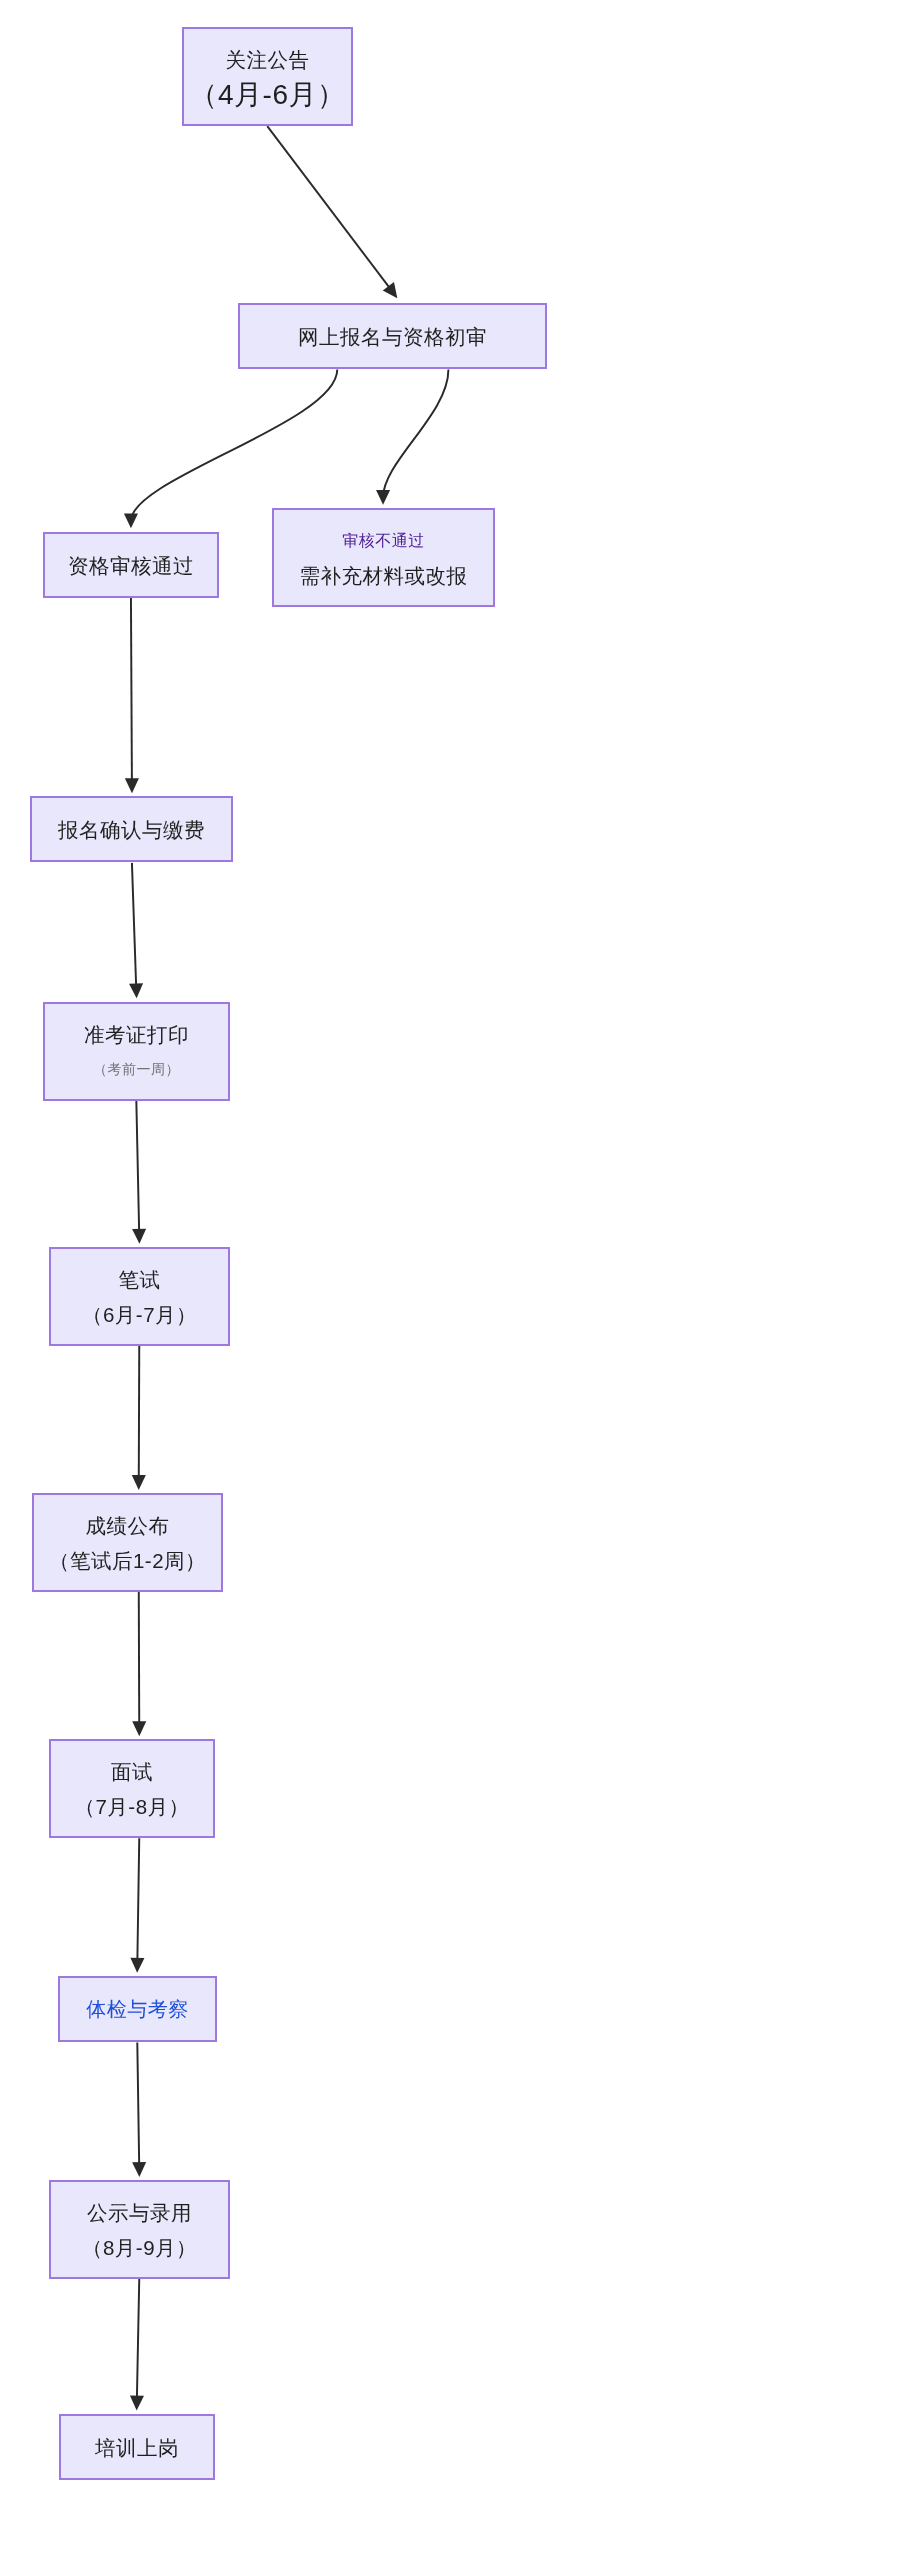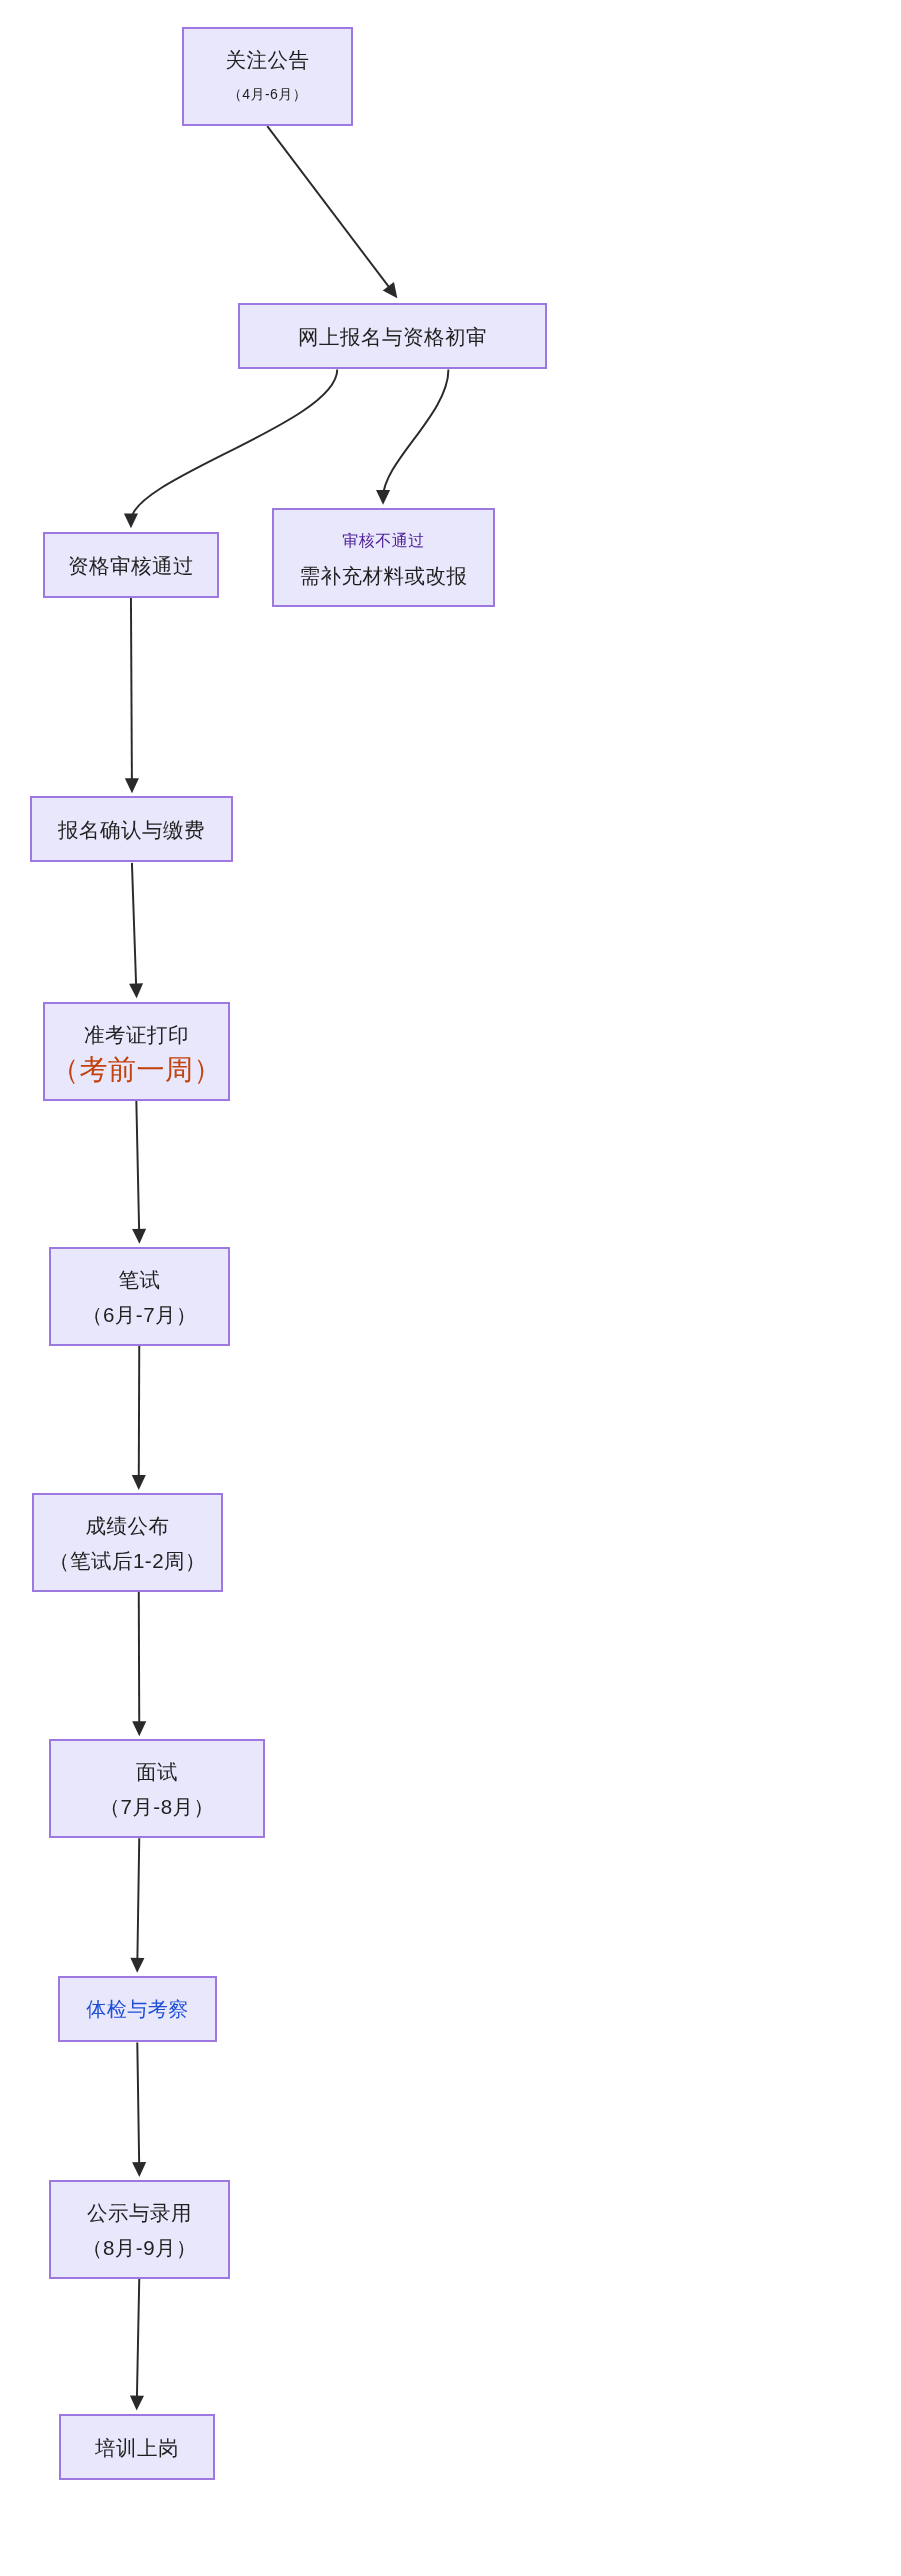--- a/index.html
+++ b/index.html
@@ -68,48 +68,48 @@
         <path d="M142.5,1377 L142,1517" stroke="#2a2a2a" stroke-width="2" fill="none" marker-end="url(#arrowhead)"></path>
         <path d="M142,1629 L142.5,1769" stroke="#2a2a2a" stroke-width="2" fill="none" marker-end="url(#arrowhead)"></path>
         <path d="M142.5,1881 L140.5,2011" stroke="#2a2a2a" stroke-width="2" fill="none" marker-end="url(#arrowhead)"></path>
         <path d="M140.5,2090 L142.5,2220" stroke="#2a2a2a" stroke-width="2" fill="none" marker-end="url(#arrowhead)"></path>
         <path d="M142.5,2332 L140,2459" stroke="#2a2a2a" stroke-width="2" fill="none" marker-end="url(#arrowhead)"></path>
       </g>
   </svg>
   <div id="node-layer">
       <div class="node-box" style="left: 182px; top: 27px; width: 171px; height: 99px; background: rgb(233, 231, 251); border-color: rgb(156, 120, 224);">
         <span class="node-line" style="color: rgb(31, 31, 31); font-size: 20.5px;">关注公告</span>
-        <span class="node-line" style="color: rgb(31, 31, 31); font-size: 14px;">（4月-6月）</span>
+        <span class="node-line" style="color: rgb(31, 31, 31); font-size: 28px;">（4月-6月）</span>
       </div>
       <div class="node-box" style="left: 238px; top: 303px; width: 309px; height: 66px; background: rgb(233, 231, 251); border-color: rgb(156, 120, 224);">
         <span class="node-line" style="color: rgb(31, 31, 31); font-size: 20.5px;">网上报名与资格初审</span>
       </div>
       <div class="node-box" style="left: 43px; top: 532px; width: 176px; height: 66px; background: rgb(233, 231, 251); border-color: rgb(156, 120, 224);">
         <span class="node-line" style="color: rgb(31, 31, 31); font-size: 20.5px;">资格审核通过</span>
       </div>
       <div class="node-box" style="left: 272px; top: 508px; width: 223px; height: 99px; background: rgb(233, 231, 251); border-color: rgb(156, 120, 224);">
         <span class="node-line" style="color: #4c1d95; font-size: 16px;">审核不通过</span>
         <span class="node-line" style="color: rgb(31, 31, 31); font-size: 20.5px;">需补充材料或改报</span>
       </div>
       <div class="node-box" style="left: 30px; top: 796px; width: 203px; height: 66px; background: rgb(233, 231, 251); border-color: rgb(156, 120, 224);">
         <span class="node-line" style="color: rgb(31, 31, 31); font-size: 20.5px;">报名确认与缴费</span>
       </div>
       <div class="node-box" style="left: 43px; top: 1002px; width: 187px; height: 99px; background: rgb(233, 231, 251); border-color: rgb(156, 120, 224);">
         <span class="node-line" style="color: rgb(31, 31, 31); font-size: 20.5px;">准考证打印</span>
-        <span class="node-line" style="color: #c2410c; font-size: 28px;">（考前一周）</span>
+        <span class="node-line" style="color: #737373; font-size: 14px;">（考前一周）</span>
       </div>
       <div class="node-box" style="left: 49px; top: 1247px; width: 181px; height: 99px; background: rgb(233, 231, 251); border-color: rgb(156, 120, 224);">
         <span class="node-line" style="color: rgb(31, 31, 31); font-size: 20.5px;">笔试</span>
         <span class="node-line" style="color: rgb(31, 31, 31); font-size: 20.5px;">（6月-7月）</span>
       </div>
       <div class="node-box" style="left: 32px; top: 1493px; width: 191px; height: 99px; background: rgb(233, 231, 251); border-color: rgb(156, 120, 224);">
         <span class="node-line" style="color: rgb(31, 31, 31); font-size: 20.5px;">成绩公布</span>
         <span class="node-line" style="color: rgb(31, 31, 31); font-size: 20.5px;">（笔试后1-2周）</span>
       </div>
-      <div class="node-box" style="left: 49px; top: 1739px; width: 216px; height: 99px; background: rgb(233, 231, 251); border-color: rgb(156, 120, 224);">
+      <div class="node-box" style="left: 49px; top: 1739px; width: 166px; height: 99px; background: rgb(233, 231, 251); border-color: rgb(156, 120, 224);">
         <span class="node-line" style="color: rgb(31, 31, 31); font-size: 20.5px;">面试</span>
         <span class="node-line" style="color: rgb(31, 31, 31); font-size: 20.5px;">（7月-8月）</span>
       </div>
       <div class="node-box" style="left: 58px; top: 1976px; width: 159px; height: 66px; background: rgb(233, 231, 251); border-color: rgb(156, 120, 224);">
         <span class="node-line" style="color: #1d4ed8; font-size: 20px;">体检与考察</span>
       </div>
       <div class="node-box" style="left: 49px; top: 2180px; width: 181px; height: 99px; background: rgb(233, 231, 251); border-color: rgb(156, 120, 224);">
         <span class="node-line" style="color: rgb(31, 31, 31); font-size: 20.5px;">公示与录用</span>
         <span class="node-line" style="color: rgb(31, 31, 31); font-size: 20.5px;">（8月-9月）</span>
       </div>

